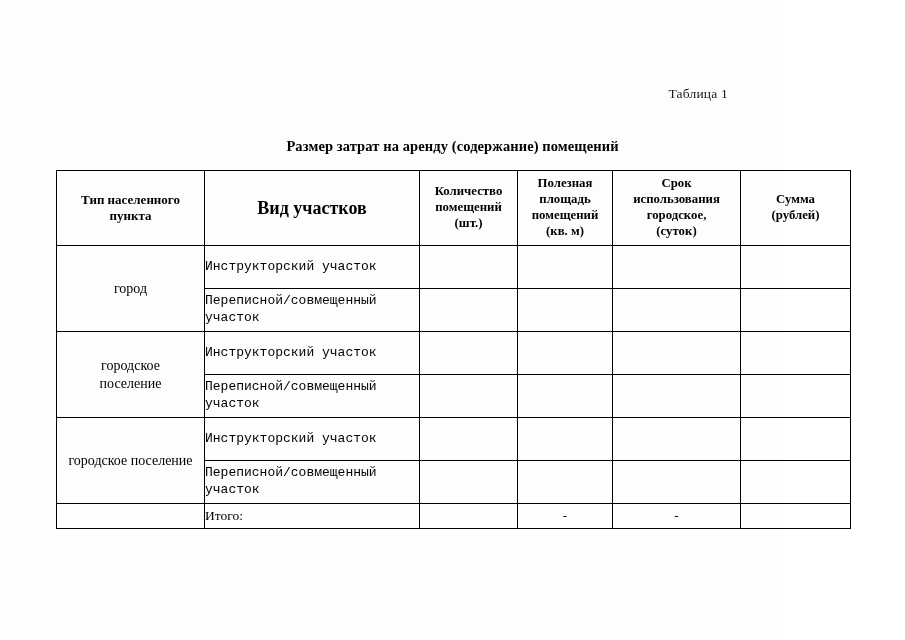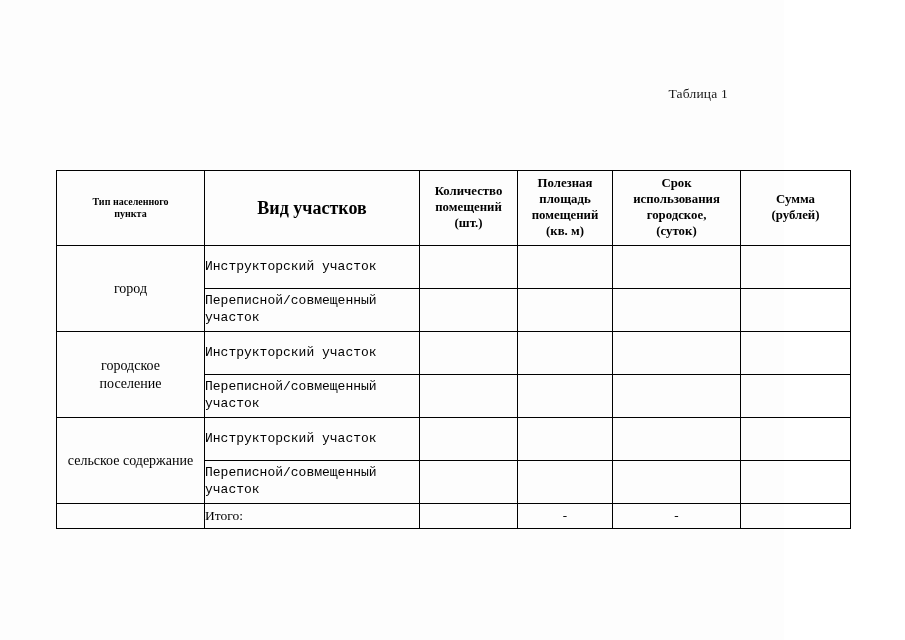--- a/index.html
+++ b/index.html
@@ -54,21 +54,21 @@
     padding: 0;
   }
   thead th {
     font-size: 12.8px;
     font-weight: bold;
     text-align: center;
     line-height: 1.25;
     padding: 8px 4px;
     height: 74px;
   }
-  thead th.col-type { font-size: 10px; }
+  thead th.col-type { font-size: 13px; }
   thead th.col-kind { font-size: 18px; }
   td.cat {
     text-align: center;
     font-size: 14px;
     line-height: 1.25;
     padding: 4px 6px;
   }
   td.kind {
     text-align: left;
     font-size: 13px;
@@ -95,20 +95,21 @@
   td.empty-left { }
   .nowrap { white-space: nowrap; }
 </style>
 </head>
 <body>
 
 <div class="page">
 
   <div class="table-caption-right">Таблица 1</div>
 
+  <div class="doc-title">Размер затрат на аренду (содержание) помещений</div>
 
   <table class="main">
     <colgroup>
       <col style="width:148px">
       <col style="width:215px">
       <col style="width:98px">
       <col style="width:95px">
       <col style="width:128px">
       <col style="width:110px">
     </colgroup>
@@ -186,21 +187,21 @@
           <div>участок</div>
         </td>
         <td class="blank"></td>
         <td class="blank"></td>
         <td class="blank"></td>
         <td class="blank"></td>
       </tr>
 
       <tr>
         <td class="cat" rowspan="2">
-          <div class="nowrap">сельское содержание</div>
+          <div class="nowrap">городское поселение</div>
         </td>
         <td class="kind">
           <div>Инструкторский участок</div>
         </td>
         <td class="blank"></td>
         <td class="blank"></td>
         <td class="blank"></td>
         <td class="blank"></td>
       </tr>
       <tr>

